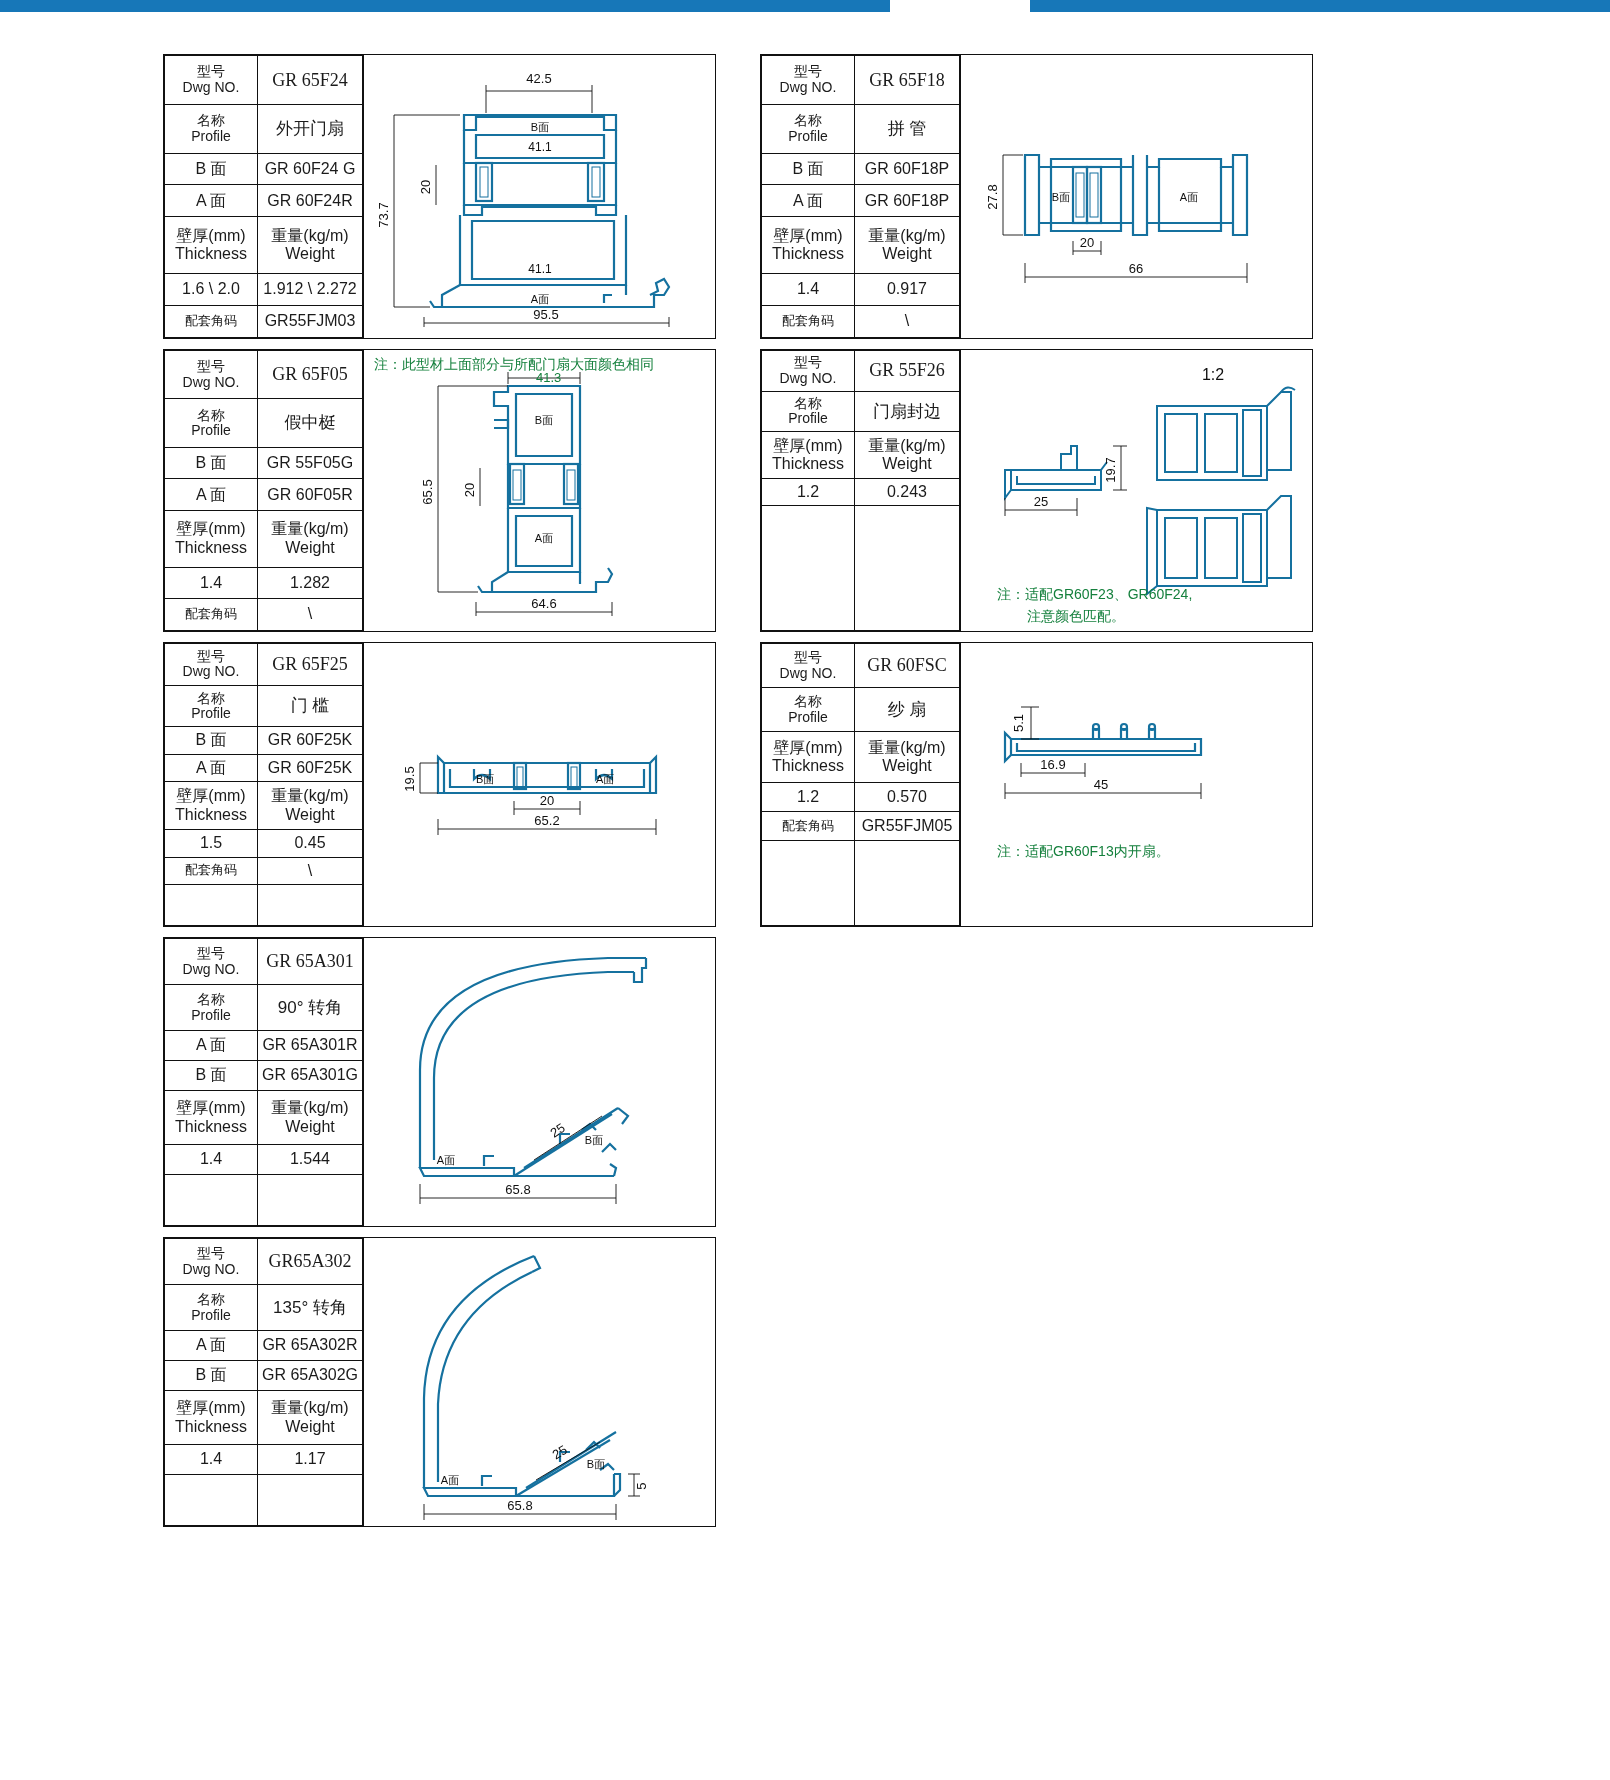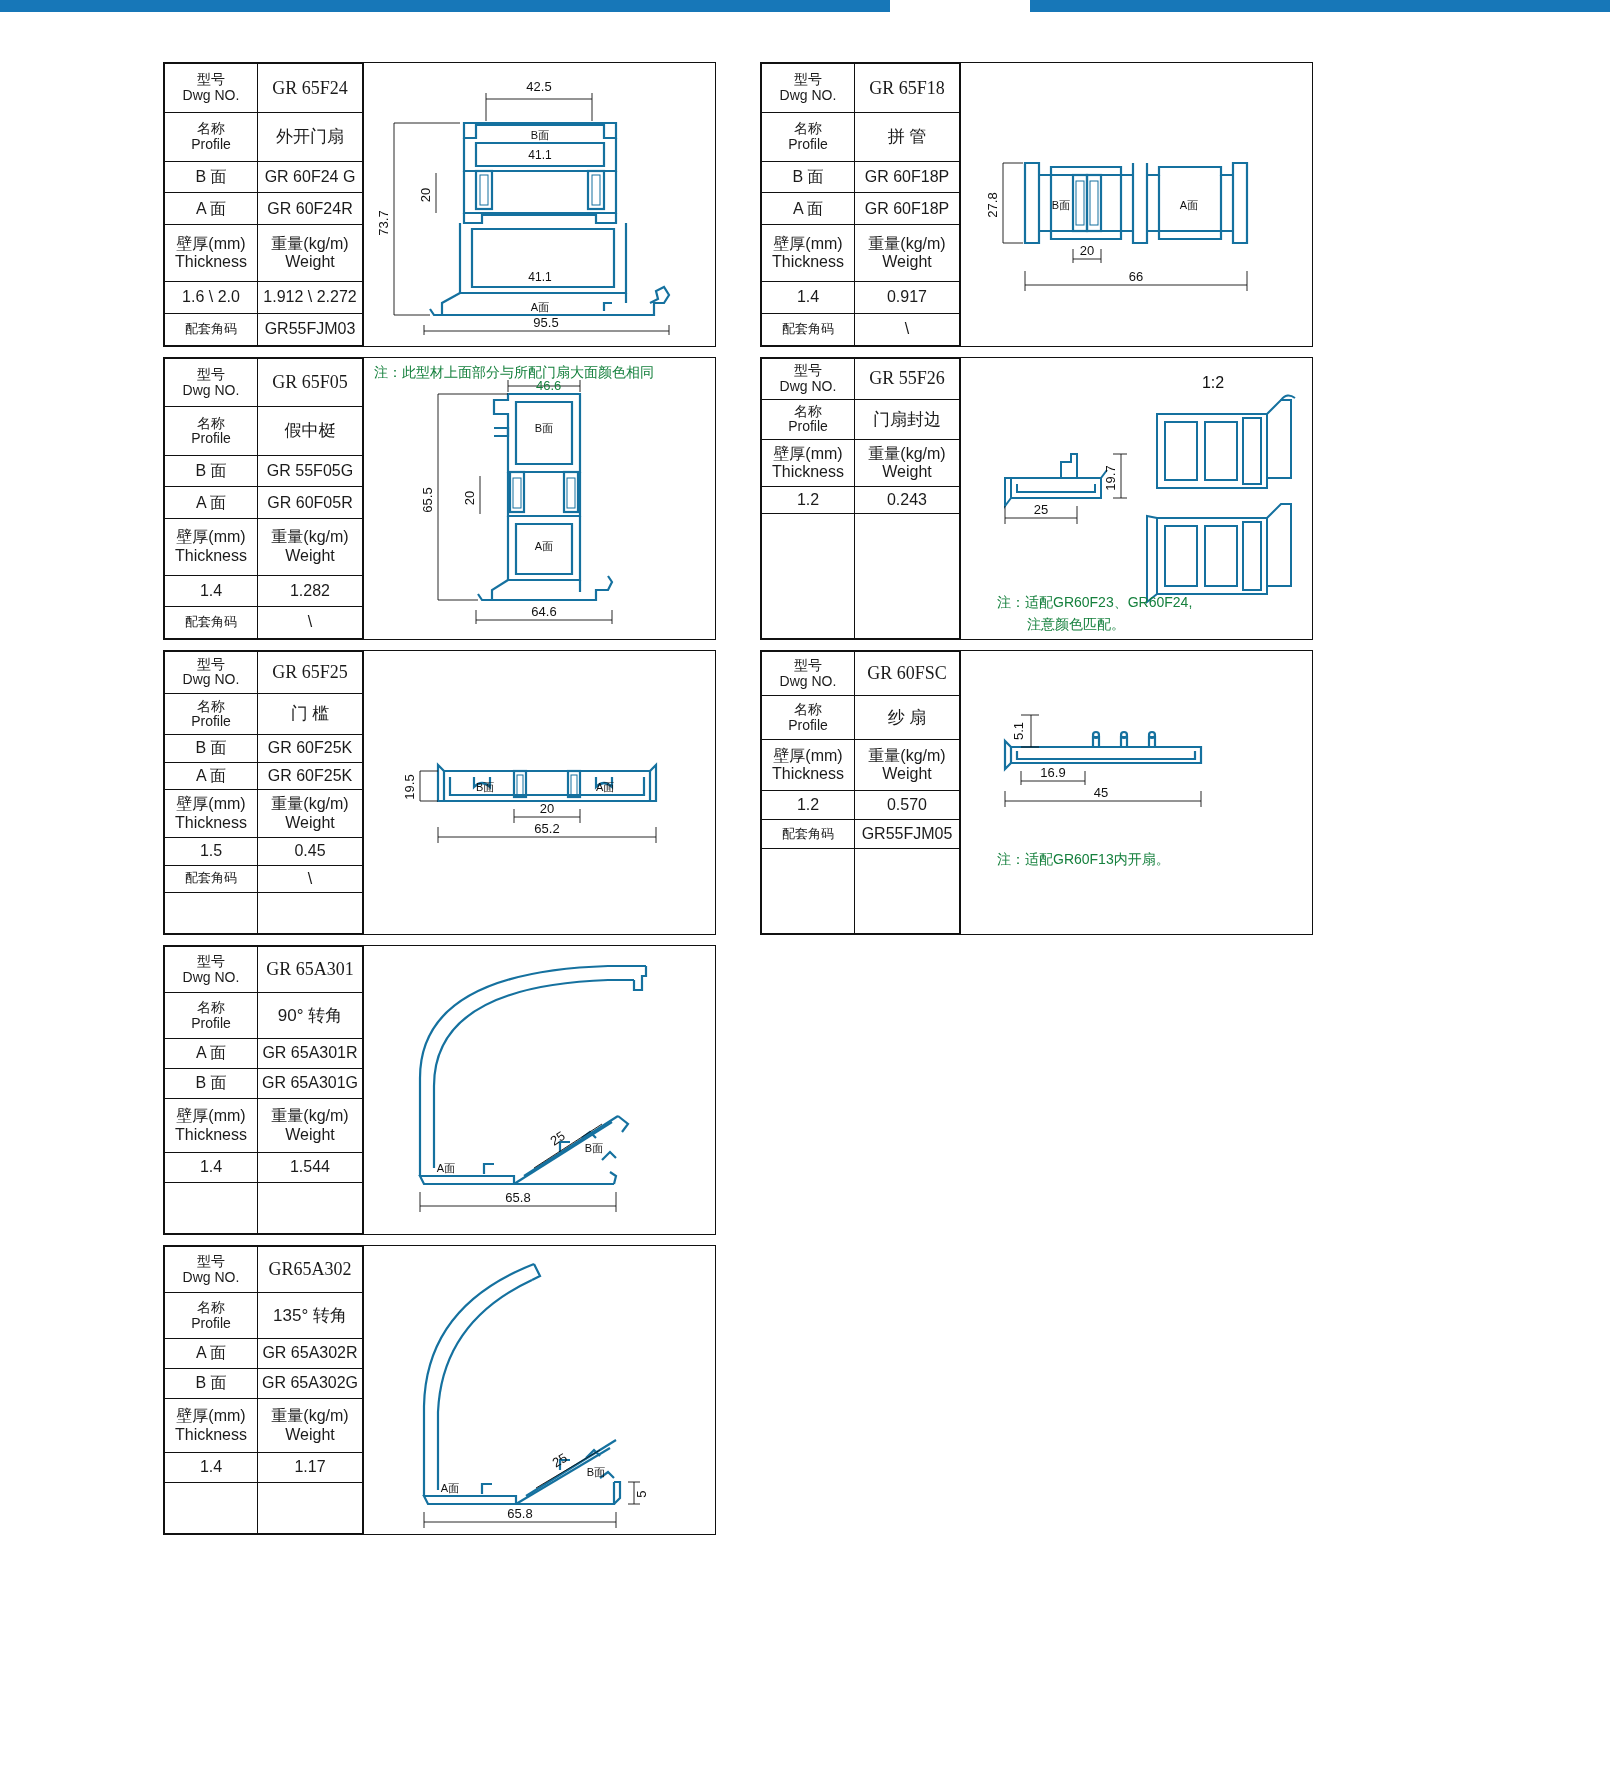--- a/index.html
+++ b/index.html
@@ -12,21 +12,21 @@
     overflow:hidden;
   }
   .topbar{
     position:absolute;left:0;top:0;width:1610px;height:12px;
     background:#1777b8;
   }
   .topbar .notch{
     position:absolute;left:890px;top:0;width:140px;height:12px;background:#ffffff;
   }
   .page{
-    position:absolute;left:0;top:20px;width:1610px;height:1451px;
+    position:absolute;left:0;top:12px;width:1610px;height:1451px;
   }
   .col-left{position:absolute;left:163px;top:42px;width:553px;}
   .col-right{position:absolute;left:760px;top:42px;width:553px;}
 
   .card{
     position:relative;
     border:1.5px solid #111;
     background:#fff;
     margin-bottom:10px;
     box-sizing:border-box;
@@ -239,21 +239,21 @@
           </g>
           <g font-size="13" fill="#111" text-anchor="middle" font-family="Liberation Sans, sans-serif">
             <text x="180" y="-2"></text>
             <text x="180" y="52" font-size="11">B面</text>
             <text x="180" y="170" font-size="11">A面</text>
             <text x="68" y="120" transform="rotate(-90 68 120)">65.5</text>
             <text x="110" y="118" transform="rotate(-90 110 118)">20</text>
             <text x="180" y="236">64.6</text>
           </g>
         </svg>
-        <div class="note" style="left:172px;top:20px;font-size:13px;">46.6</div>
+        <div class="note" style="left:172px;top:20px;font-size:13px;">41.3</div>
       </div>
     </div>
 
     <div class="card" style="height:285px;">
       <table class="tbl" style="width:190px;">
         <tbody>
             <tr>
           <td class="lbl two">
             <span>型号</span><br><span>Dwg NO.</span>
           </td>

